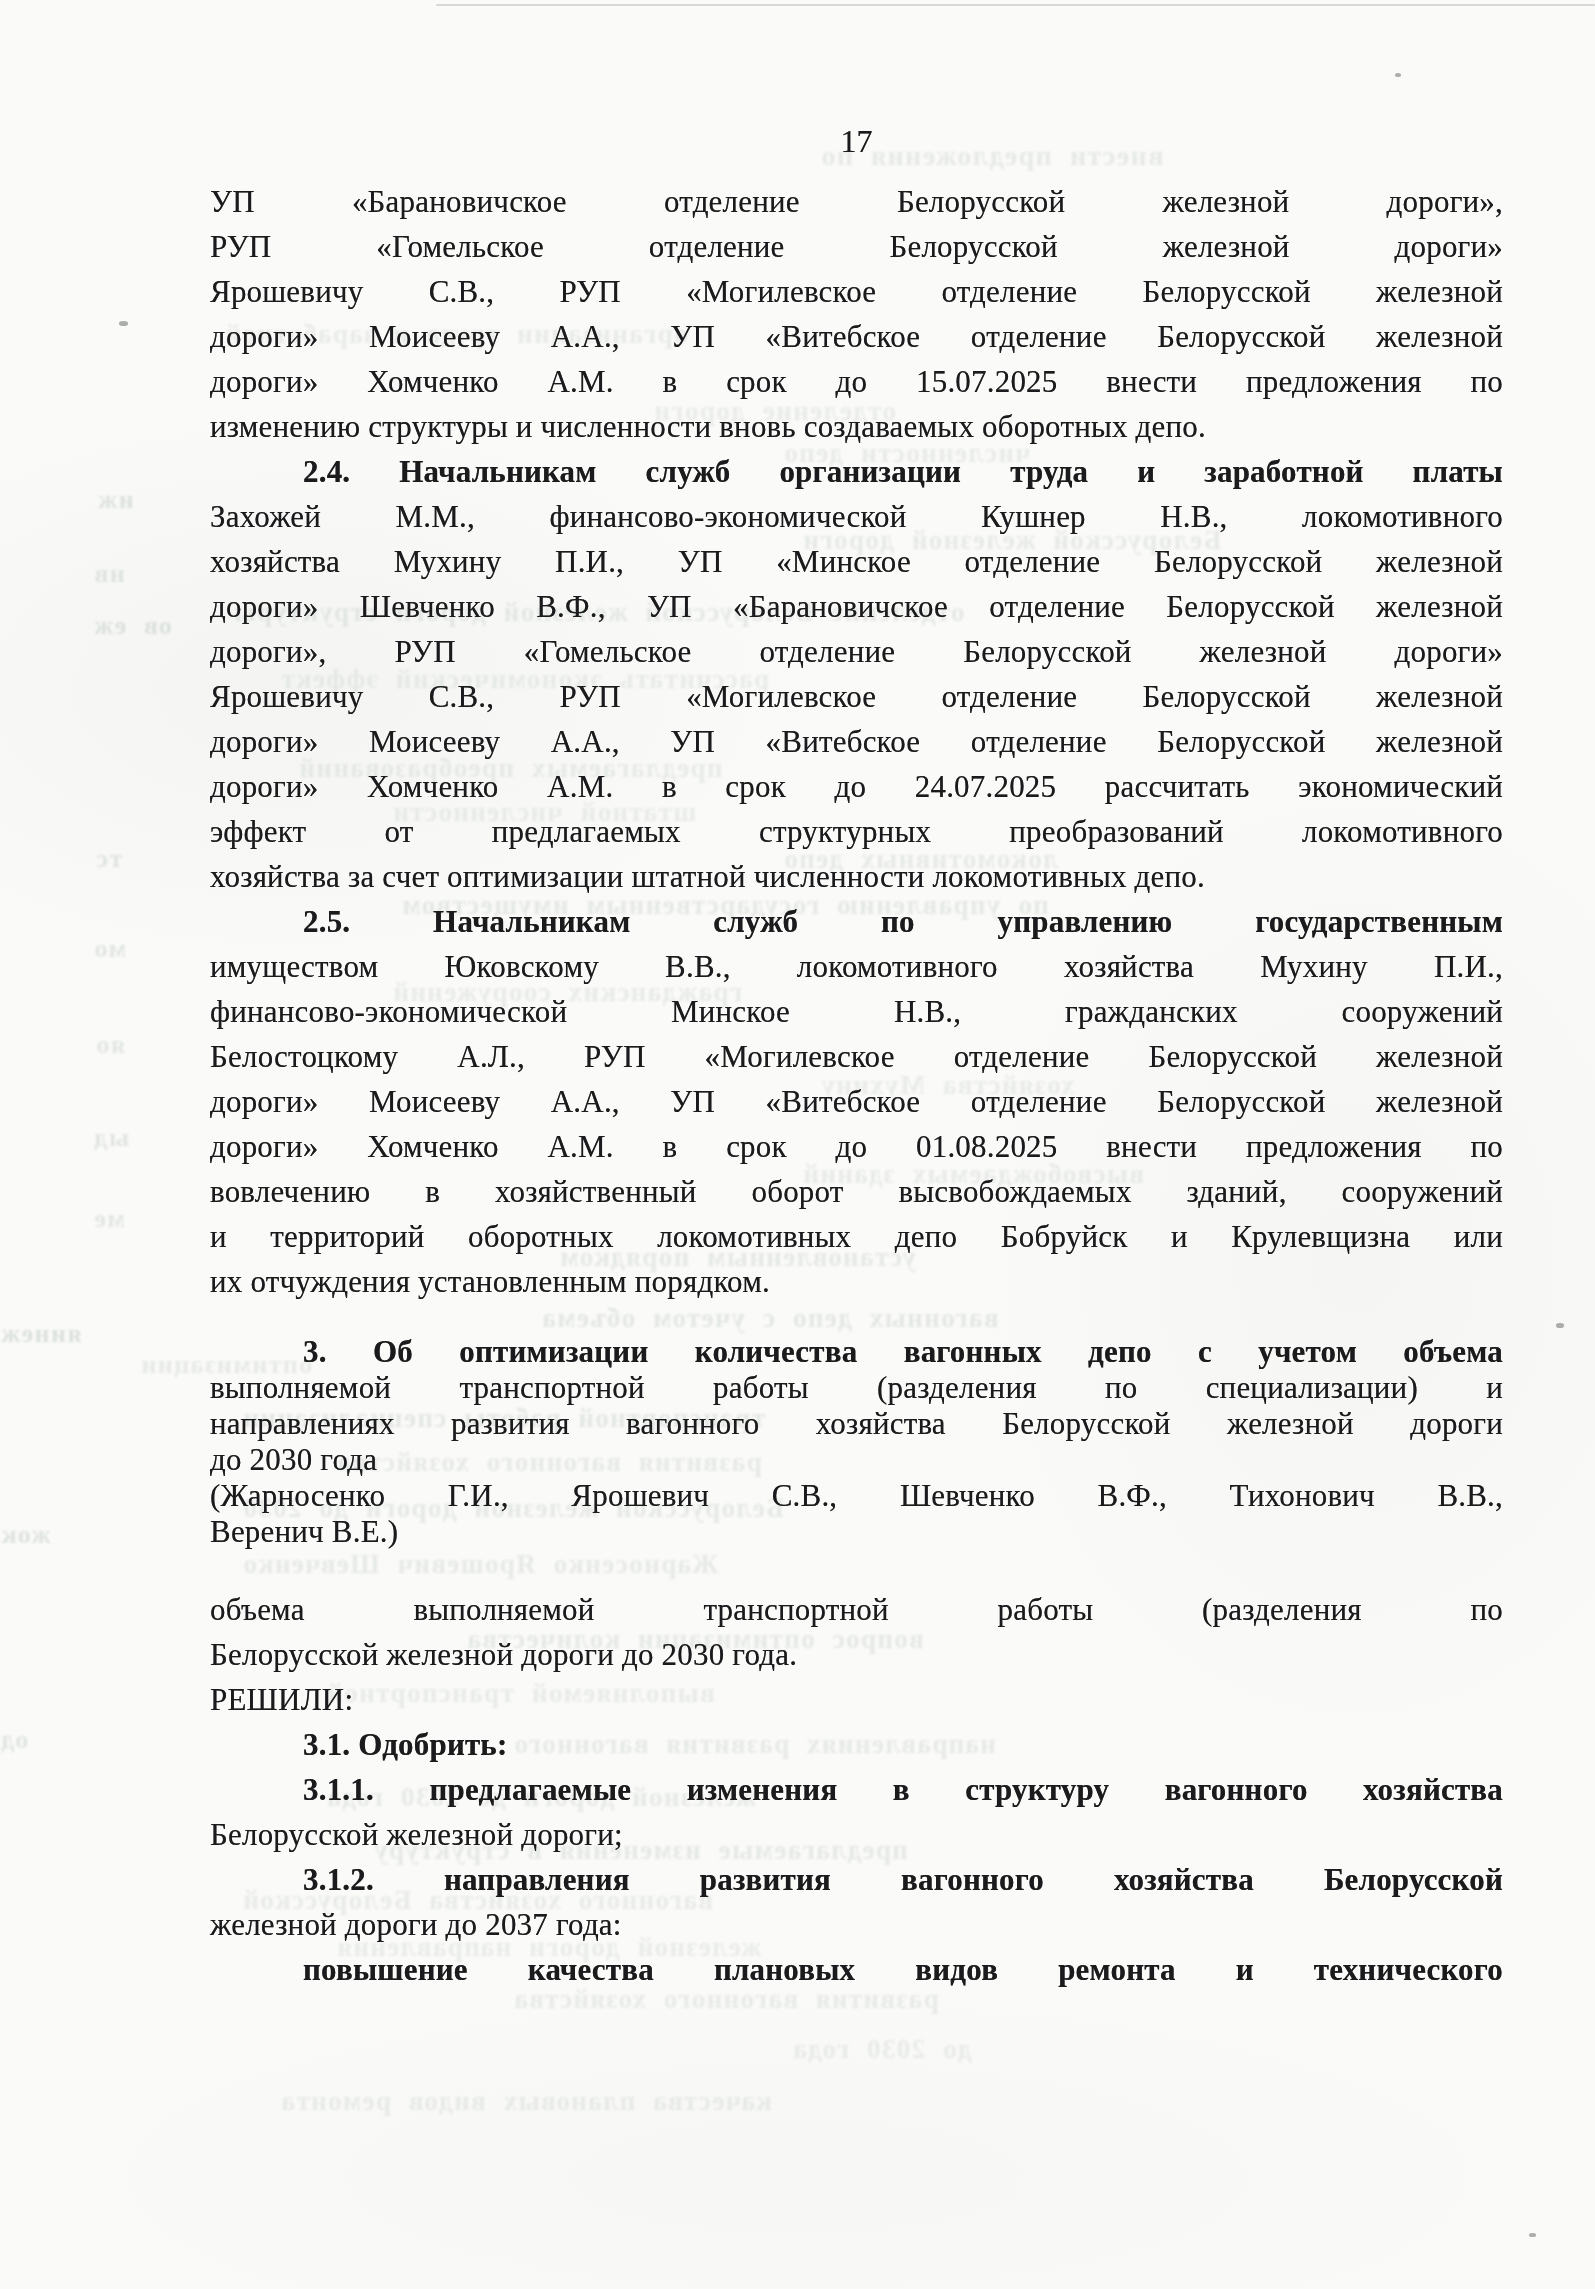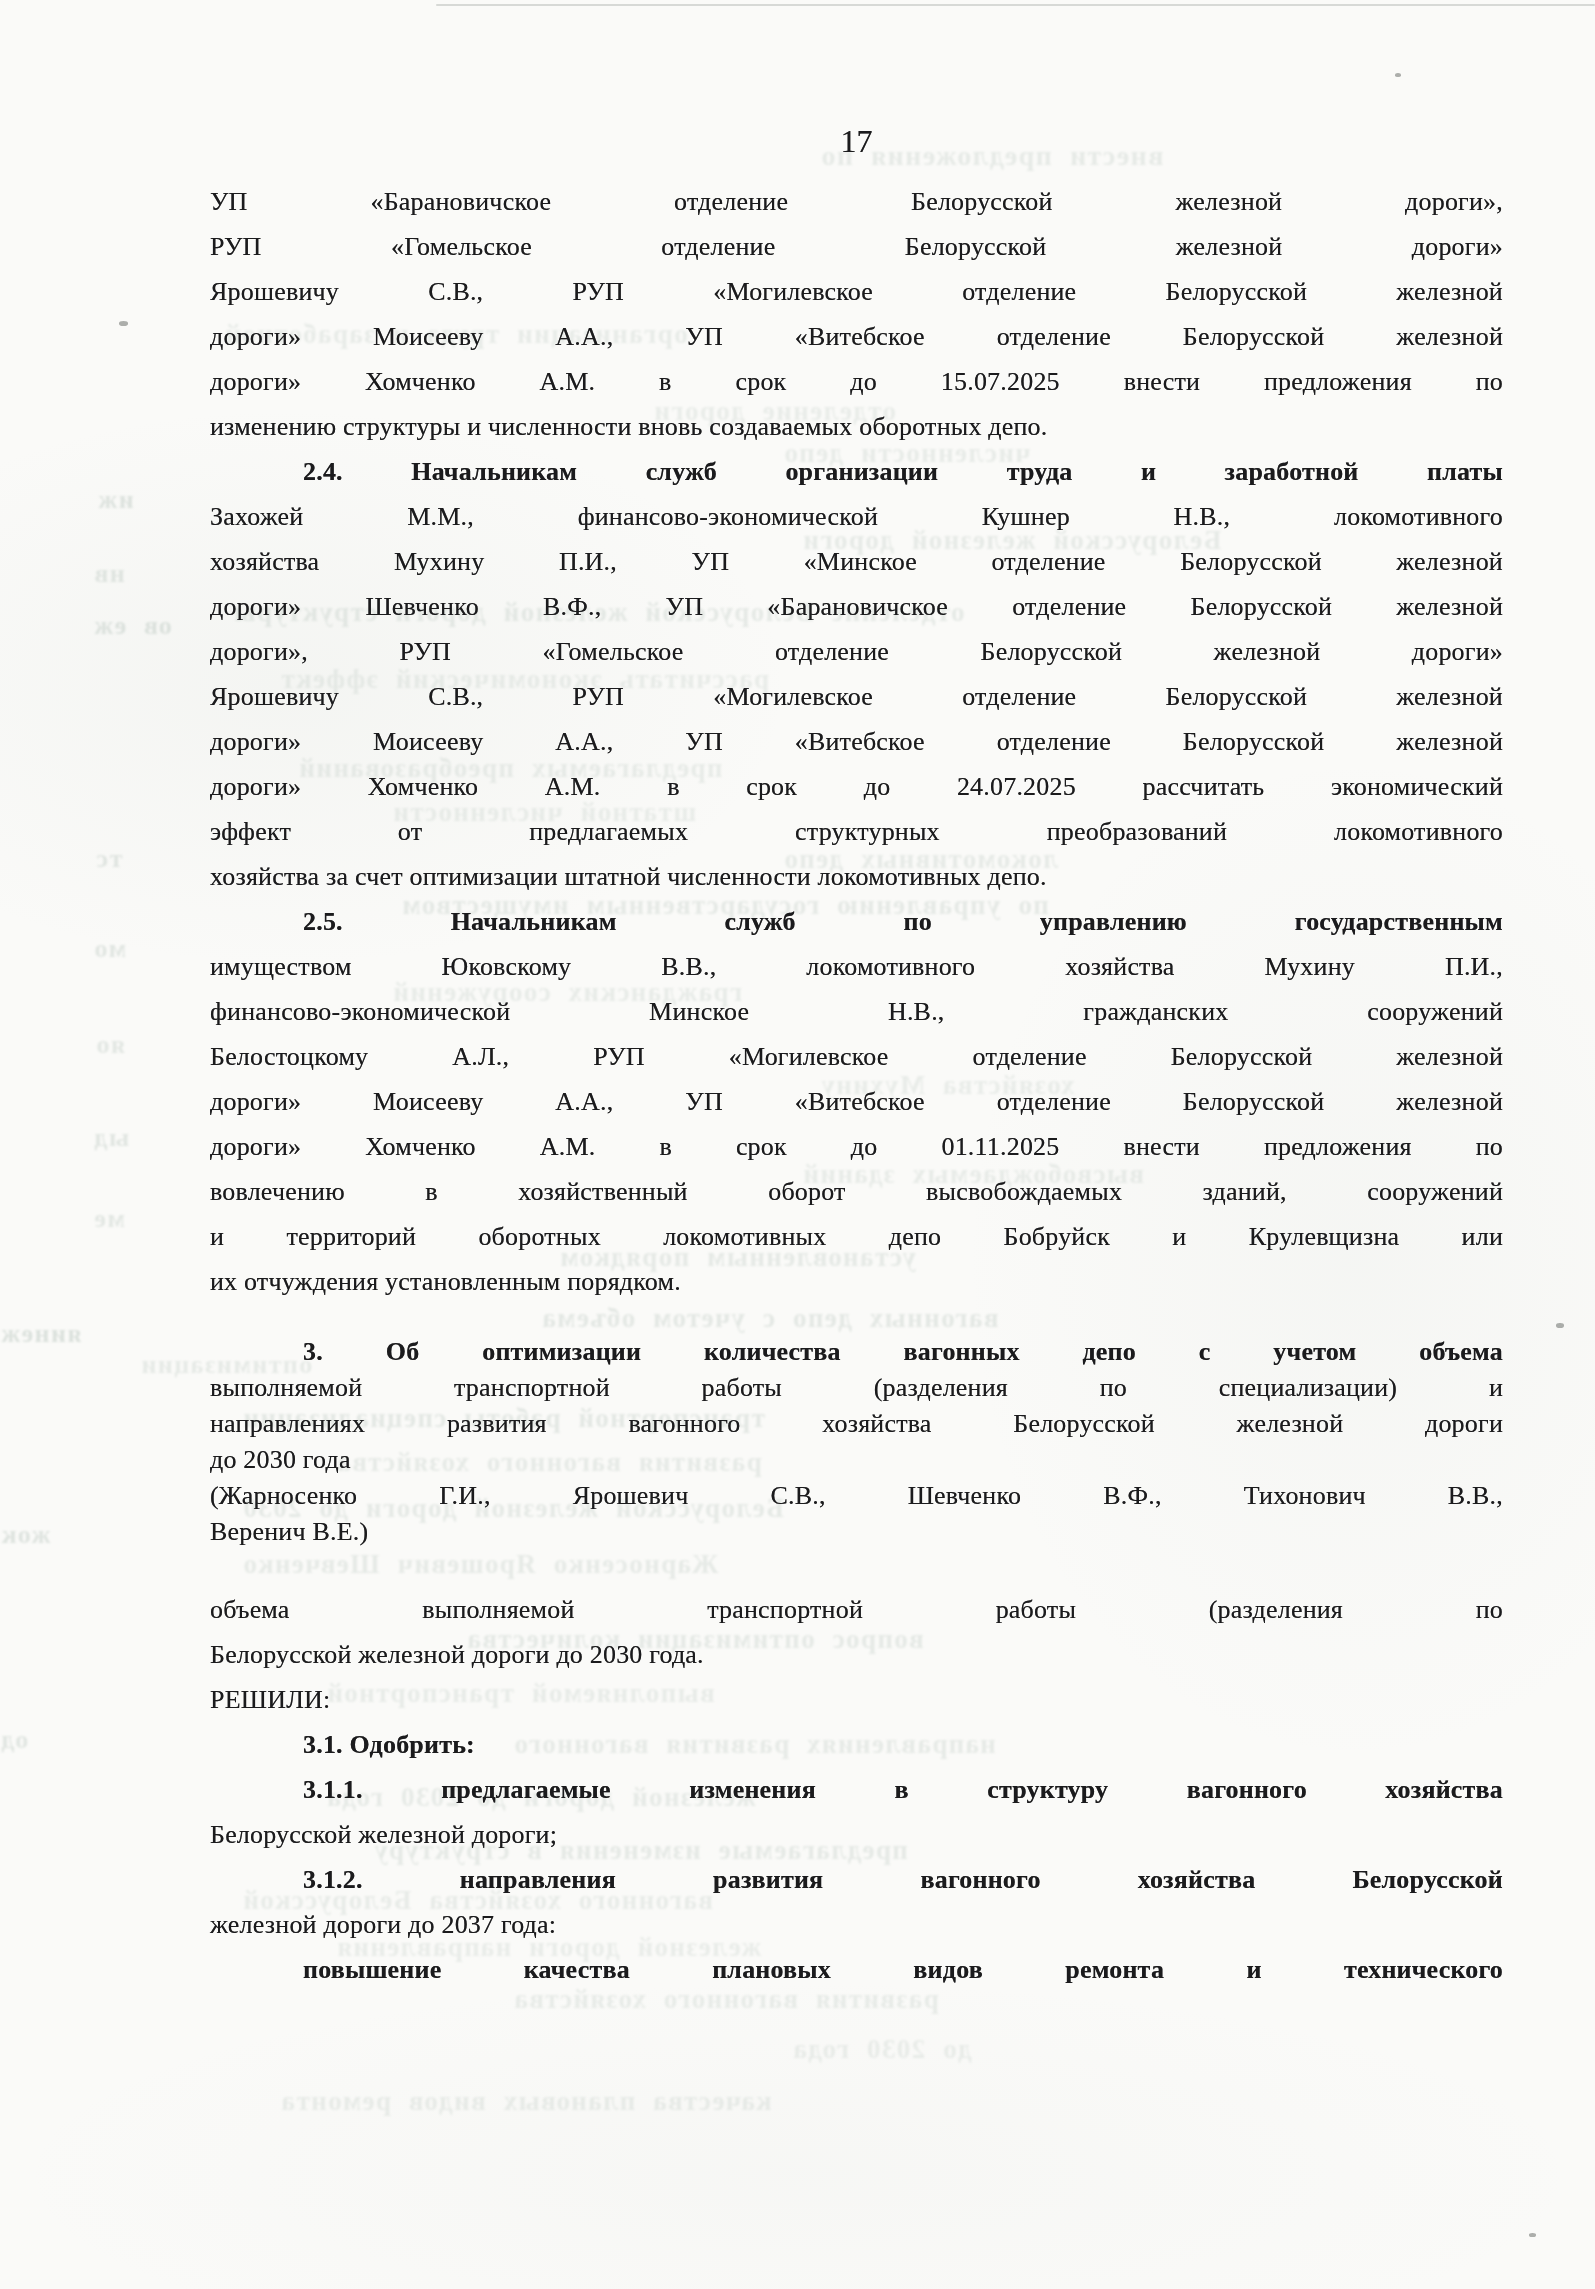--- a/index.html
+++ b/index.html
@@ -19,21 +19,21 @@
     position:absolute;top:3.7px;left:436px;right:0;height:2.8px;
     background:#b9beba;opacity:.55;border-radius:1.9px;
   }
   .pagenum{
     position:absolute;top:119px;left:210px;width:1293px;
     text-align:center;font-size:32px;line-height:45px;
     text-shadow:0 0 0.6px rgba(25,25,25,.65);
   }
   .doc{
     position:absolute;top:179px;left:210px;width:1293px;
-    font-size:26px;
+    font-size:31px;
     text-shadow:0 0 0.6px rgba(25,25,25,.65);
   }
   .block{--lh:45px;}
   .line{
     line-height:var(--lh);
     white-space:normal;
     letter-spacing:0.2px;
   }
   .line.j{text-align:justify;text-align-last:justify;}
   .line.i{text-indent:93px;font-weight:bold;}
@@ -123,21 +123,21 @@
         <div class="line j">дороги» Хомченко А.М. в срок до 24.07.2025 рассчитать экономический</div>
         <div class="line j">эффект от предлагаемых структурных преобразований локомотивного</div>
         <div class="line">хозяйства за счет оптимизации штатной численности локомотивных депо.</div>
       </div>
       <div class="block" style="--lh: 45px;">
         <div class="line j i">2.5. Начальникам служб по управлению государственным</div>
         <div class="line j">имуществом Юковскому В.В., локомотивного хозяйства Мухину П.И.,</div>
         <div class="line j">финансово-экономической Минское Н.В., гражданских сооружений</div>
         <div class="line j">Белостоцкому А.Л., РУП «Могилевское отделение Белорусской железной</div>
         <div class="line j">дороги» Моисееву А.А., УП «Витебское отделение Белорусской железной</div>
-        <div class="line j">дороги» Хомченко А.М. в срок до 01.11.2025 внести предложения по</div>
+        <div class="line j">дороги» Хомченко А.М. в срок до 01.08.2025 внести предложения по</div>
         <div class="line j">вовлечению в хозяйственный оборот высвобождаемых зданий, сооружений</div>
         <div class="line j">и территорий оборотных локомотивных депо Бобруйск и Крулевщизна или</div>
         <div class="line">их отчуждения установленным порядком.</div>
       </div>
       <div class="block" style="--lh: 36px; margin-top: 30px;">
         <div class="line j i">3. Об оптимизации количества вагонных депо с учетом объема</div>
         <div class="line j">выполняемой транспортной работы (разделения по специализации) и</div>
         <div class="line j">направлениях развития вагонного хозяйства Белорусской железной дороги</div>
         <div class="line">до 2030 года</div>
         <div class="line j">(Жарносенко Г.И., Ярошевич С.В., Шевченко В.Ф., Тихонович В.В.,</div>

